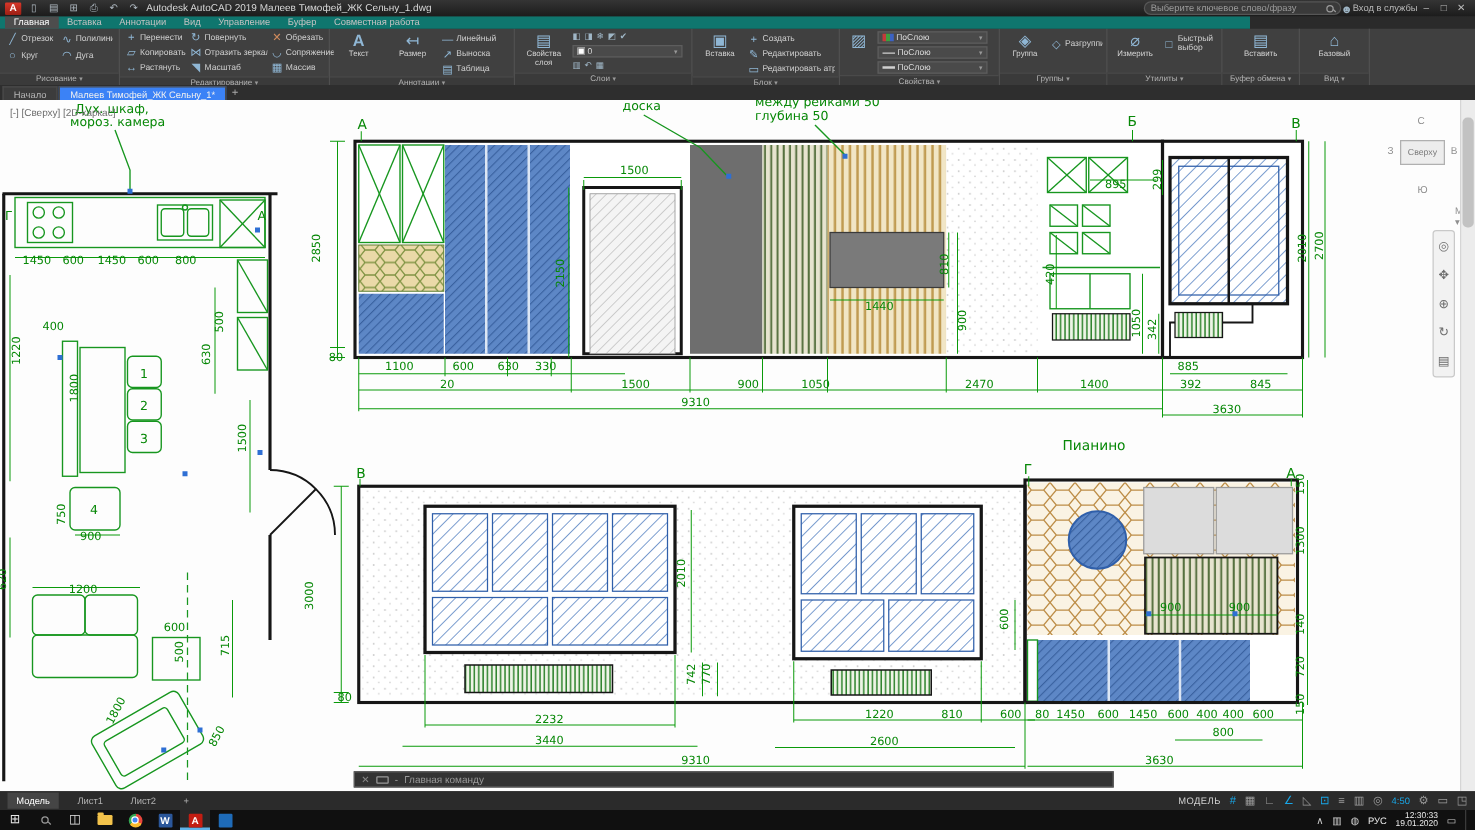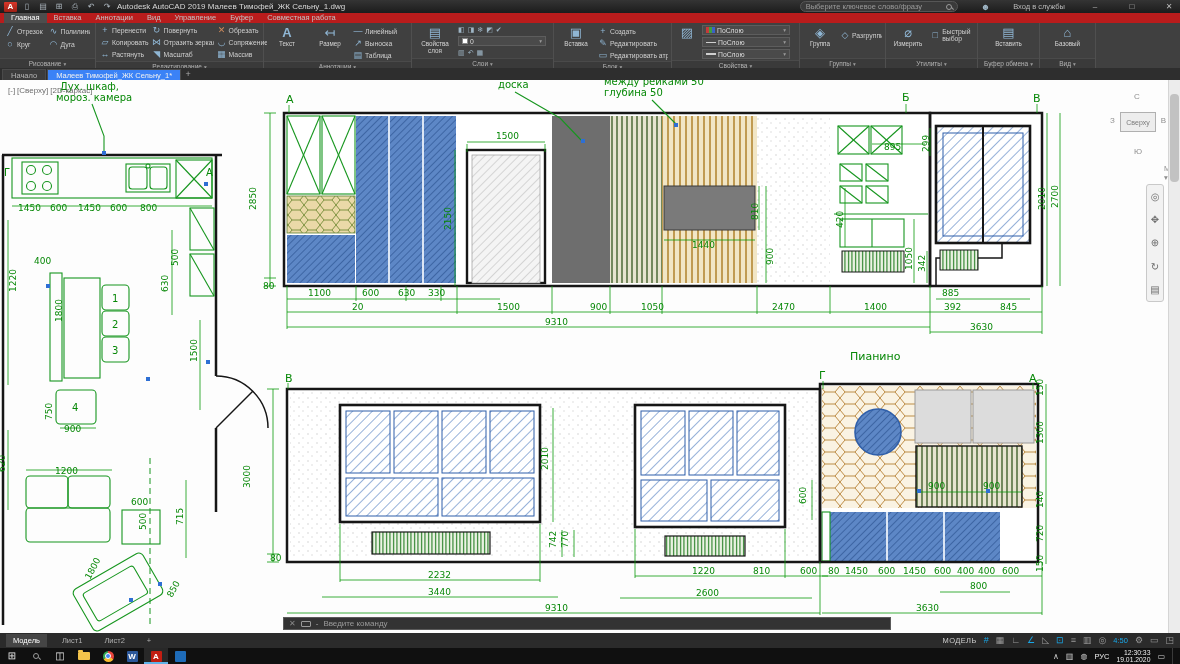--- a/index.html
+++ b/index.html
@@ -4,29 +4,29 @@
 <style>
   *{margin:0;padding:0;box-sizing:border-box;font-family:"Liberation Sans",sans-serif;}
   html,body{width:1180px;height:664px;overflow:hidden;}
   body{position:relative;background:#2a2a2a;font-size:9px;color:#d5d5d5;}
 
   
   #titlebar{position:absolute;left:0;top:0;width:1180px;height:13px;background:linear-gradient(#343434,#1c1c1c);display:flex;align-items:center;gap:4px;padding:0 4px;font-size:8px;color:#c9c9c9;z-index:50;}
   .app-logo{width:13px;height:10px;background:linear-gradient(#d8372a,#9c1f14);color:#fff;font-weight:bold;font-size:8px;text-align:center;line-height:10px;border-radius:1px;}
   .qa{width:12px;text-align:center;color:#aeb8c0;font-size:8px;line-height:12px;}
   #tb-title{margin-left:0;color:#d8d8d8;white-space:nowrap;}
-  #tb-right{margin-left:auto;display:flex;align-items:center;gap:23px;}
+  #tb-right{margin-left:auto;display:flex;align-items:center;gap:0;}
   #tb-search{display:flex;align-items:center;gap:4px;background:#3a3a3a;border:1px solid #565656;border-radius:7px;padding:0 5px;height:11px;width:158px;color:#9a9a9a;font-size:7.5px;}
   .mag{position:relative;width:6px;height:6px;border:1.2px solid #9a9a9a;border-radius:50%;flex:none;}
   .mag::after{content:'';position:absolute;width:3px;height:1.2px;background:#9a9a9a;transform:rotate(45deg);right:-3px;bottom:-1px;}
   .person{color:#9fb6c6;font-size:9px;line-height:10px;}
   .win-btn{width:14px;text-align:center;color:#bbb;font-size:8px;}
 
   
-  #menubar{position:absolute;left:0;top:13px;width:1180px;height:10px;background:#b91c1c;display:flex;align-items:flex-end;padding-left:4px;z-index:49;}
+  #menubar{position:absolute;left:0;top:13px;width:1000px;height:10px;background:#0f766e;display:flex;align-items:flex-end;padding-left:4px;z-index:49;}
   .menu-tab{padding:0 7px;height:10px;line-height:10px;font-size:7.5px;color:#c2c2c2;}
   .menu-tab.active{background:#4d4d4d;color:#fff;}
 
   
   #ribbon{position:absolute;left:0;top:23px;width:1180px;height:45px;background:#404040;display:flex;z-index:48;}
   .rpanel{border-right:1px solid #4f4f4f;display:flex;flex-direction:column;flex:none;}
   .rbody{flex:1;display:flex;gap:3px;padding:1px 3px;align-items:flex-start;}
   .rfoot{height:10px;line-height:10px;text-align:center;font-size:6.5px;color:#b3b3b3;background:#3a3a3a;border-top:1px solid #4a4a4a;white-space:nowrap;overflow:hidden;}
   .caret{margin-left:2px;font-size:5.5px;color:#9a9a9a;}
   .rgrid2{display:grid;grid-template-columns:1fr 1fr;row-gap:3px;column-gap:2px;padding:3px;}
@@ -782,21 +782,21 @@
   </div>
 
   <div id="vscroll">
       <div id="vthumb"></div>
     </div>
 
   <div id="cmdline">
     <span style="color:#888;">✕</span>
     <span class="kbd-ic"></span>
     <span>-</span>
-    <span style="color:#9a9a9a;">Введите команду</span>
+    <span style="color:#9a9a9a;">Главная команду</span>
   </div>
 </div>
 
 <div id="statusbar">
   <div class="lt active">Модель</div>
   <div class="lt">Лист1</div>
   <div class="lt">Лист2</div>
   <div class="lt">+</div>
   <div id="status-right">
     <span class="sp-label">МОДЕЛЬ</span>

